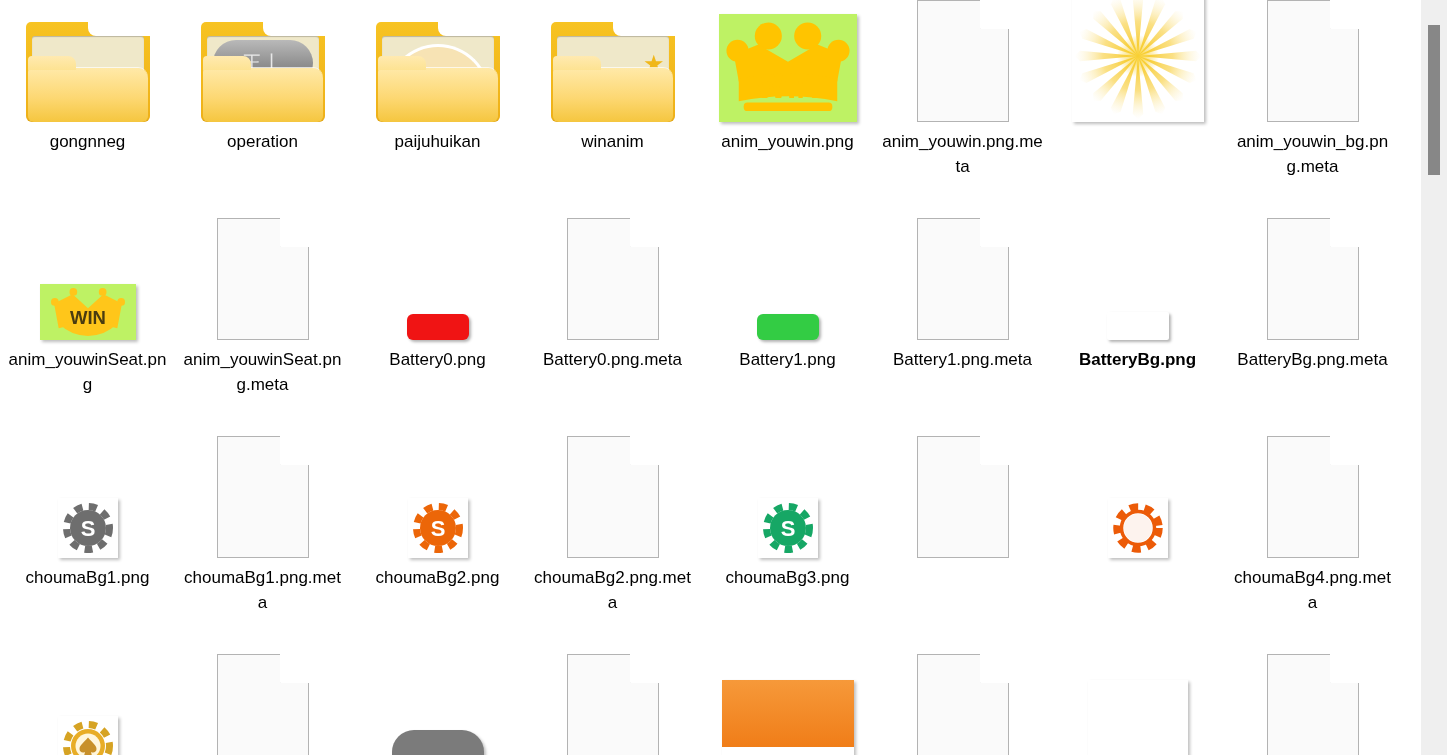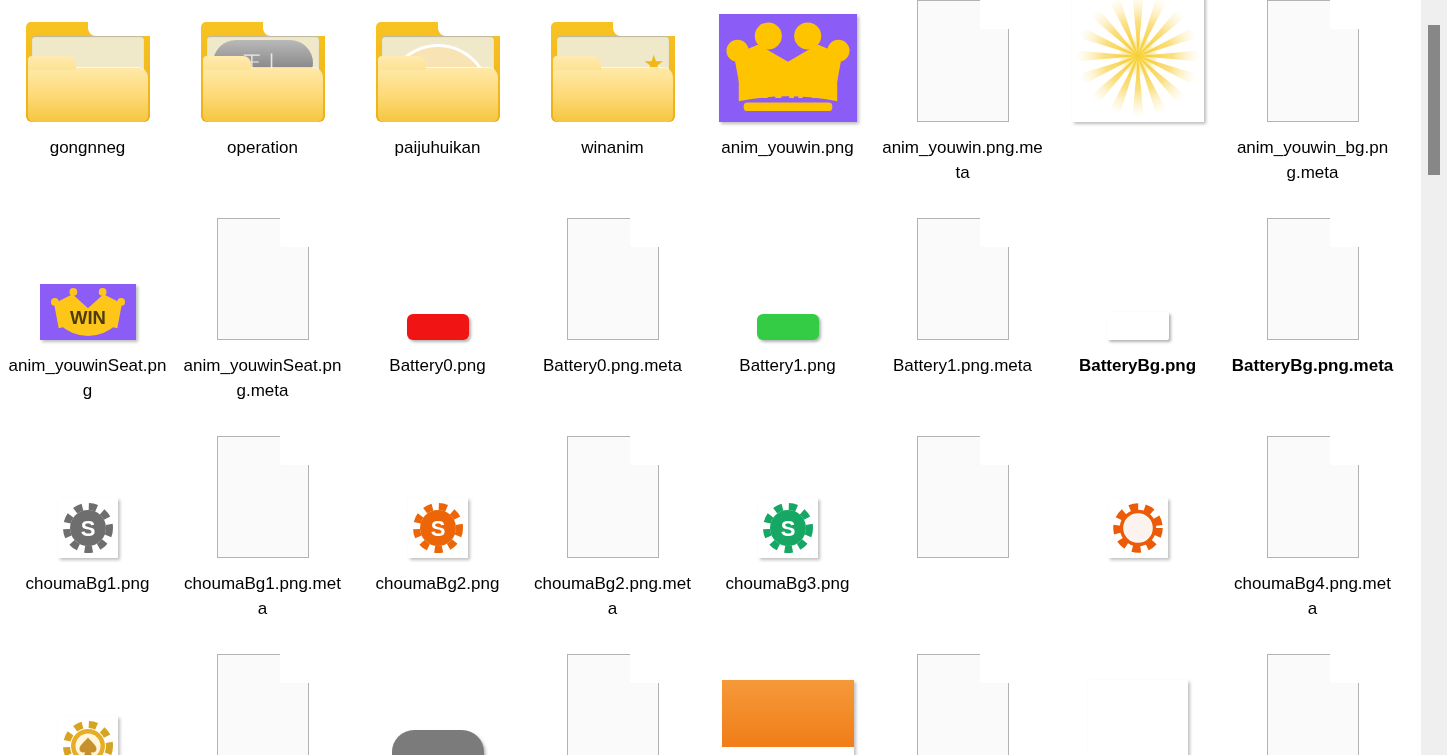--- a/index.html
+++ b/index.html
@@ -45,21 +45,21 @@
     justify-content: center;
     position: relative;
   }
 
   .label {
     font-size: 17px;
     line-height: 25px;
     color: #000000;
     word-break: break-all;
     padding: 0 6px;
-    margin-top: 7px;
+    margin-top: 1px;
     font-family: "Liberation Sans", sans-serif;
   }
 
   
   .folder {
     position: relative;
     width: 124px;
     height: 106px;
   }
   .folder .tab-top {
@@ -160,21 +160,21 @@
     width: 42px; height: 42px;
     background: #ffffff;
     border-bottom: 1.5px solid #b3b3b3;
     transform: rotate(45deg);
     transform-origin: center;
   }
 
   
   .png-card {
     position: relative;
-    background: #8b5cf6;
+    background: #bef264;
     box-shadow: 2px 2px 3px rgba(0,0,0,.26);
     display: flex;
     align-items: center;
     justify-content: center;
     overflow: hidden;
   }
 
   
   .starburst {
     position: relative;
@@ -432,21 +432,21 @@
           </div>
         </div>
         <div class="label">Battery1.png.meta</div>
       </div>
       <div class="item" style="left: 1050px; top: 206px; font-weight: bold;">
         <div class="thumb-box" style="align-items: flex-end; padding-bottom: 6px; box-sizing: border-box;">
           <div class="bar" style="width: 62px; height: 28px; background: rgb(255, 255, 255); border-radius: 2px;"></div>
         </div>
         <div class="label">BatteryBg.png</div>
       </div>
-      <div class="item" style="left: 1225px; top: 206px; font-weight: bold;">
+      <div class="item" style="left: 1225px; top: 206px;">
         <div class="thumb-box" style="align-items: flex-end; padding-bottom: 6px; box-sizing: border-box;">
           <div class="page">
             <div class="fold-diag"></div>
           </div>
         </div>
         <div class="label">BatteryBg.png.meta</div>
       </div>
       <div class="item" style="left: 0px; top: 424px;">
         <div class="thumb-box" style="align-items: flex-end; padding-bottom: 6px; box-sizing: border-box;">
           <div class="chip-card">

